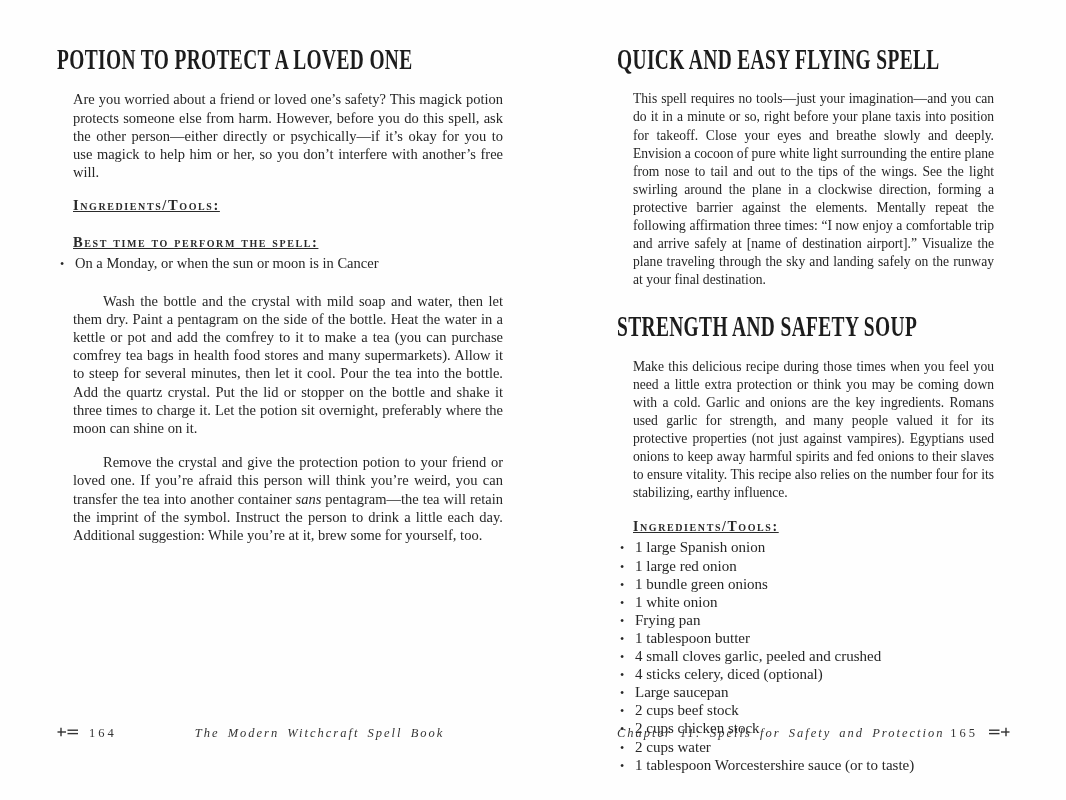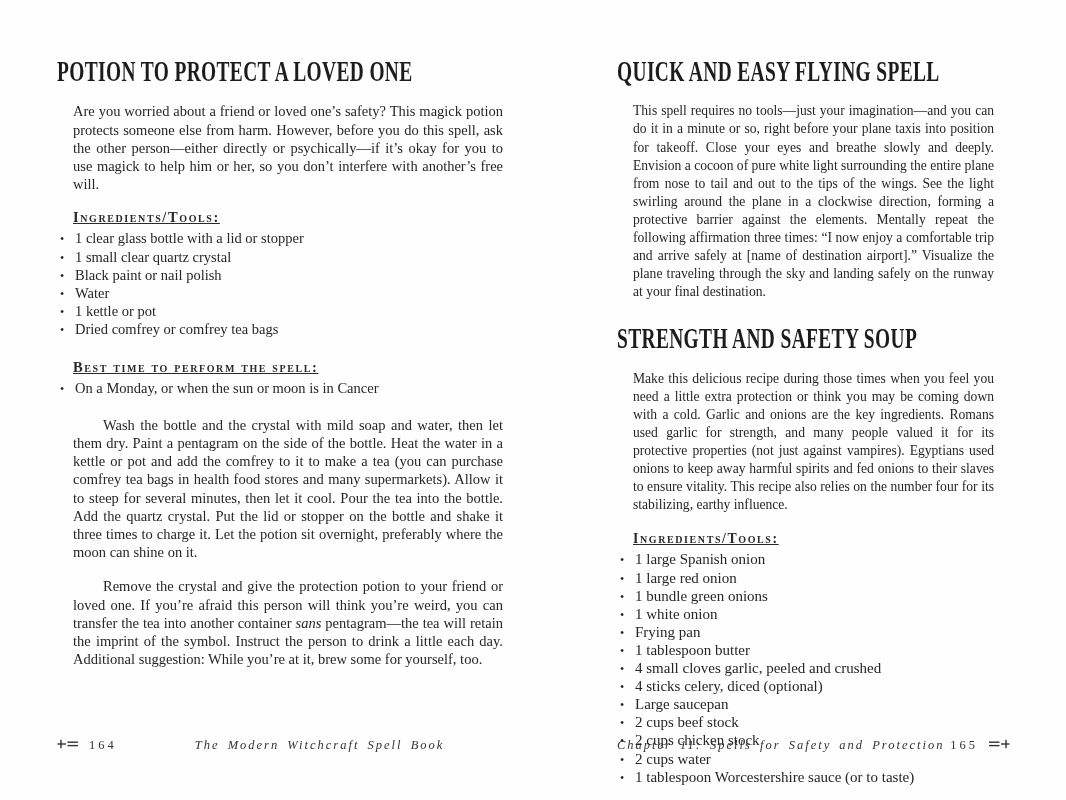--- a/index.html
+++ b/index.html
@@ -11,21 +11,21 @@
     position: relative;
     width: 1066px;
     height: 800px;
     background: #fefefe;
     font-family: "Liberation Serif", serif;
     color: #262626;
     overflow: hidden;
   }
   .page {
     position: absolute;
-    top: 12px;
+    top: 0;
     height: 651px;
   }
   .page-left  { left: 57px;  width: 462px; }
   .page-right { left: 617px; width: 393px; }
 
   .spell-title {
     font-family: "Liberation Serif", serif;
     font-weight: 700;
     font-size: 27px;
     letter-spacing: 0.5px;
@@ -113,28 +113,20 @@
 <body>
 
 <div class="spread">
 
   <div class="page page-left">
     <div style="margin-top:46px;">
       <h1 class="spell-title">POTION TO PROTECT A LOVED ONE</h1>
       <p class="body-text">Are you worried about a friend or loved one’s safety? This magick potion protects someone else from harm. However, before you do this spell, ask the other person—either directly or psychically—if it’s okay for you to use magick to help him or her, so you don’t interfere with another’s free will.</p>
 
       <h2 class="subheading" style="margin-top:16px;">Ingredients/Tools:</h2>
-      <ul class="bullet-list">
-          <li>1 clear glass bottle with a lid or stopper</li>
-          <li>1 small clear quartz crystal</li>
-          <li>Black paint or nail polish</li>
-          <li>Water</li>
-          <li>1 kettle or pot</li>
-          <li>Dried comfrey or comfrey tea bags</li>
-        </ul>
 
       <h2 class="subheading" style="margin-top:20px;">Best time to perform the spell:</h2>
       <ul class="bullet-list">
           <li>On a Monday, or when the sun or moon is in Cancer</li>
         </ul>
 
       <p class="body-text indented" style="margin-top:19px;">Wash the bottle and the crystal with mild soap and water, then let them dry. Paint a pentagram on the side of the bottle. Heat the water in a kettle or pot and add the comfrey to it to make a tea (you can purchase comfrey tea bags in health food stores and many supermarkets). Allow it to steep for several minutes, then let it cool. Pour the tea into the bottle. Add the quartz crystal. Put the lid or stopper on the bottle and shake it three times to charge it. Let the potion sit overnight, preferably where the moon can shine on it.</p>
       <p class="body-text indented">
         <span>Remove the crystal and give the protection potion to your friend or loved one. If you’re afraid this person will think you’re weird, you can transfer the tea into another container </span><em>sans</em><span> pentagram—the tea will retain the imprint of the symbol. Instruct the person to drink a little each day. Additional suggestion: While you’re at it, brew some for yourself, too.</span>
       </p>

